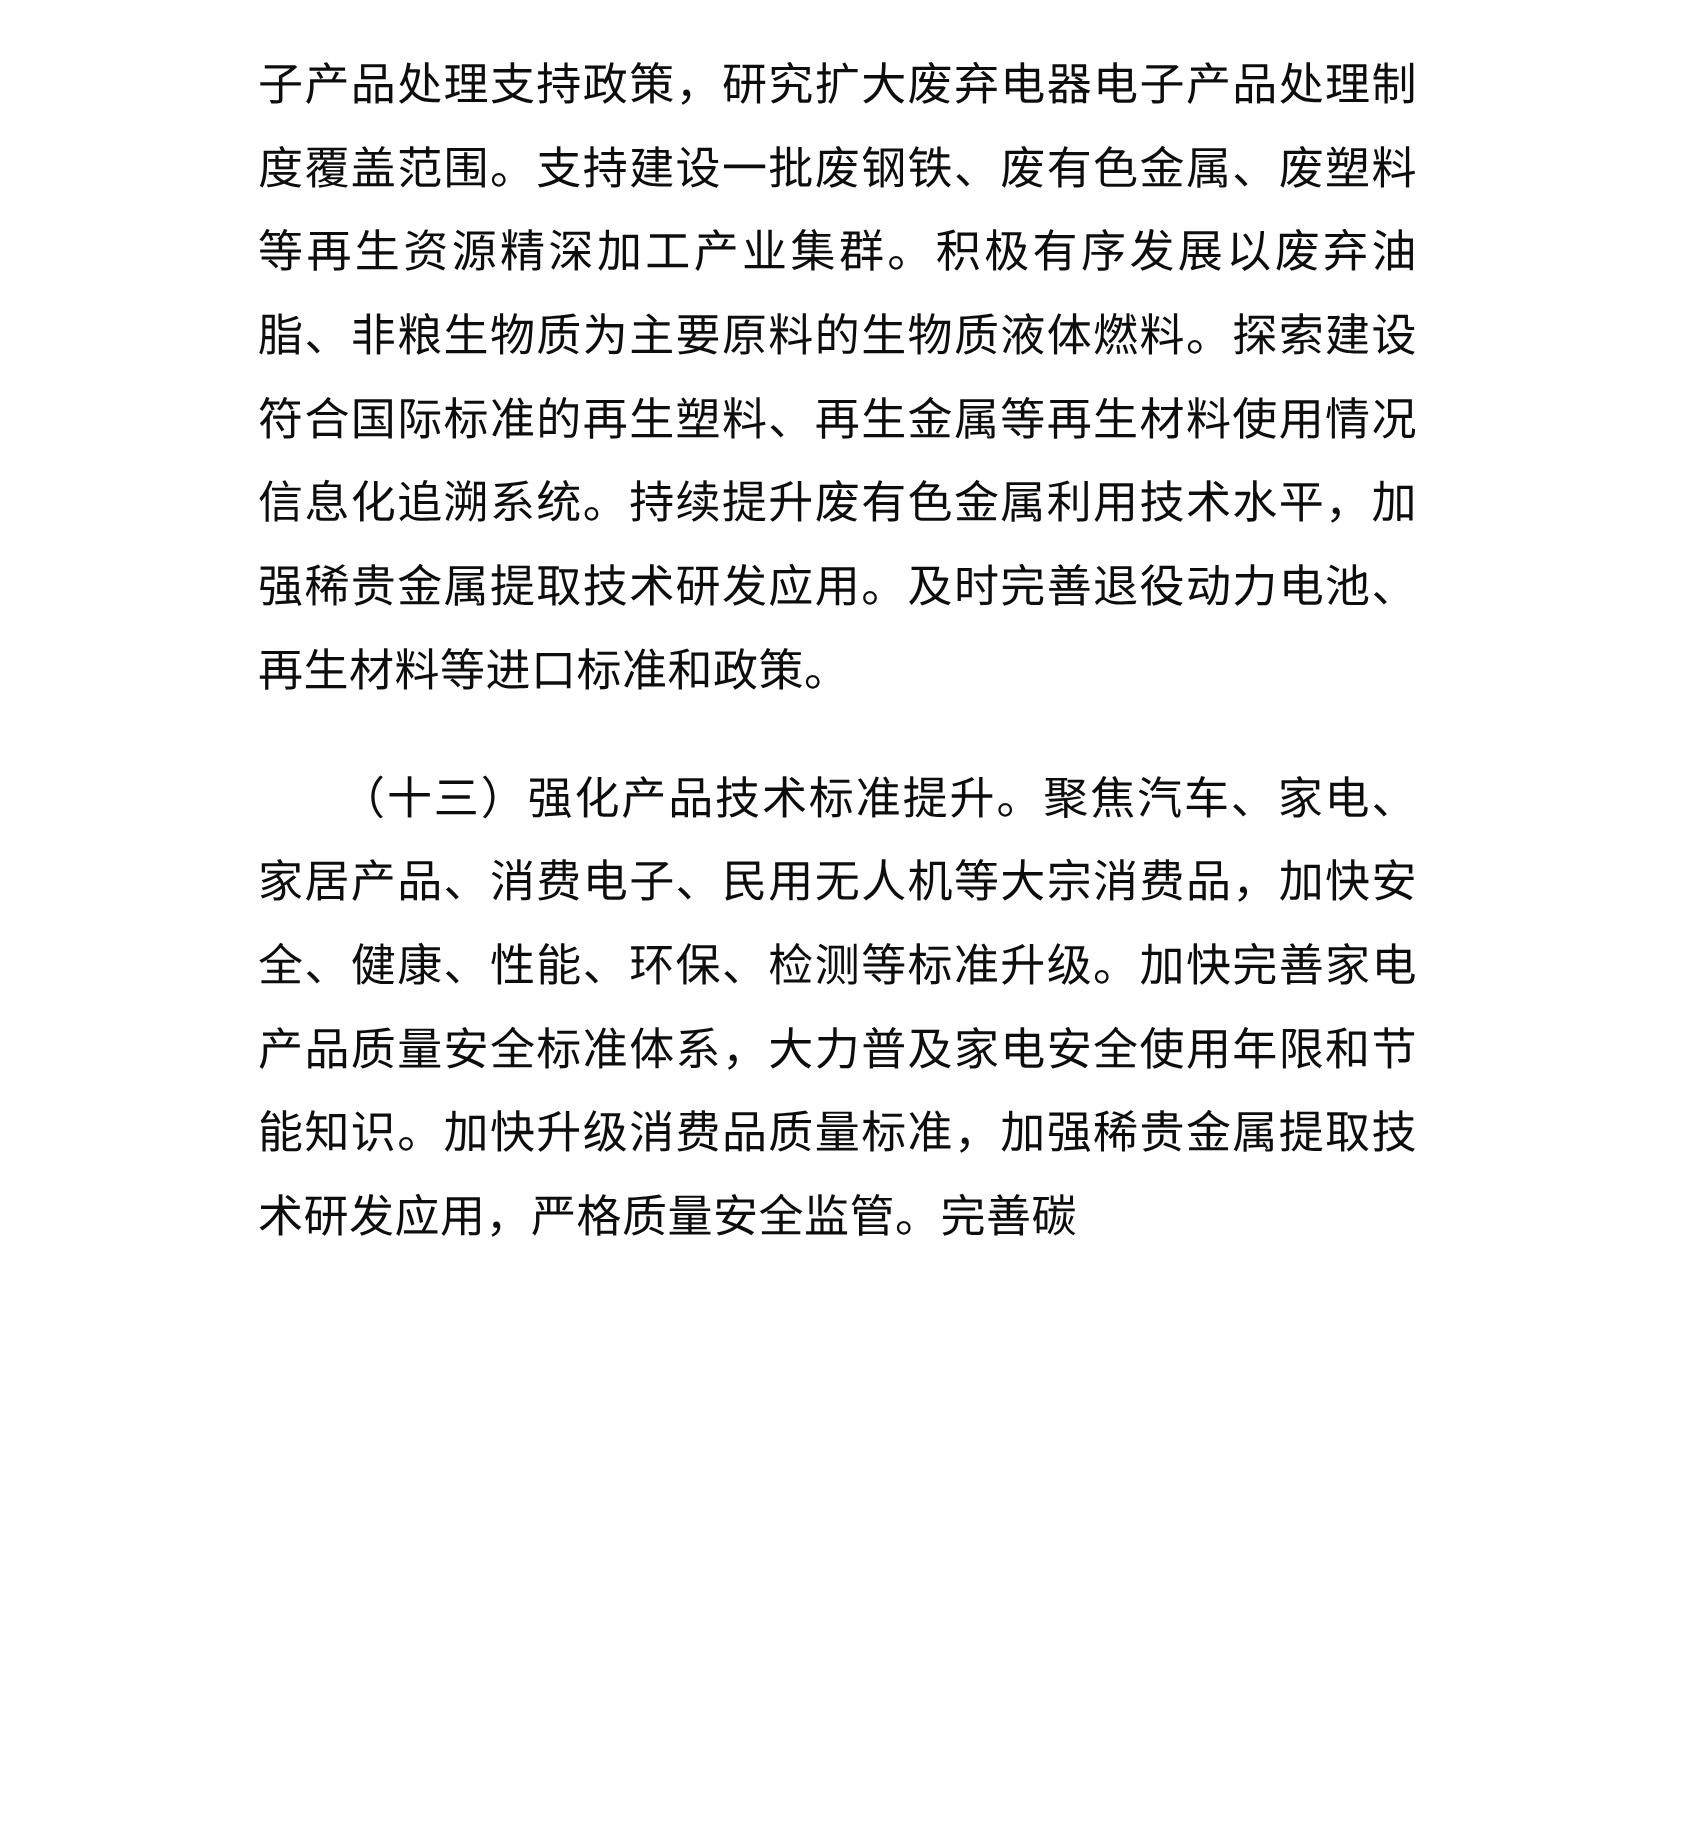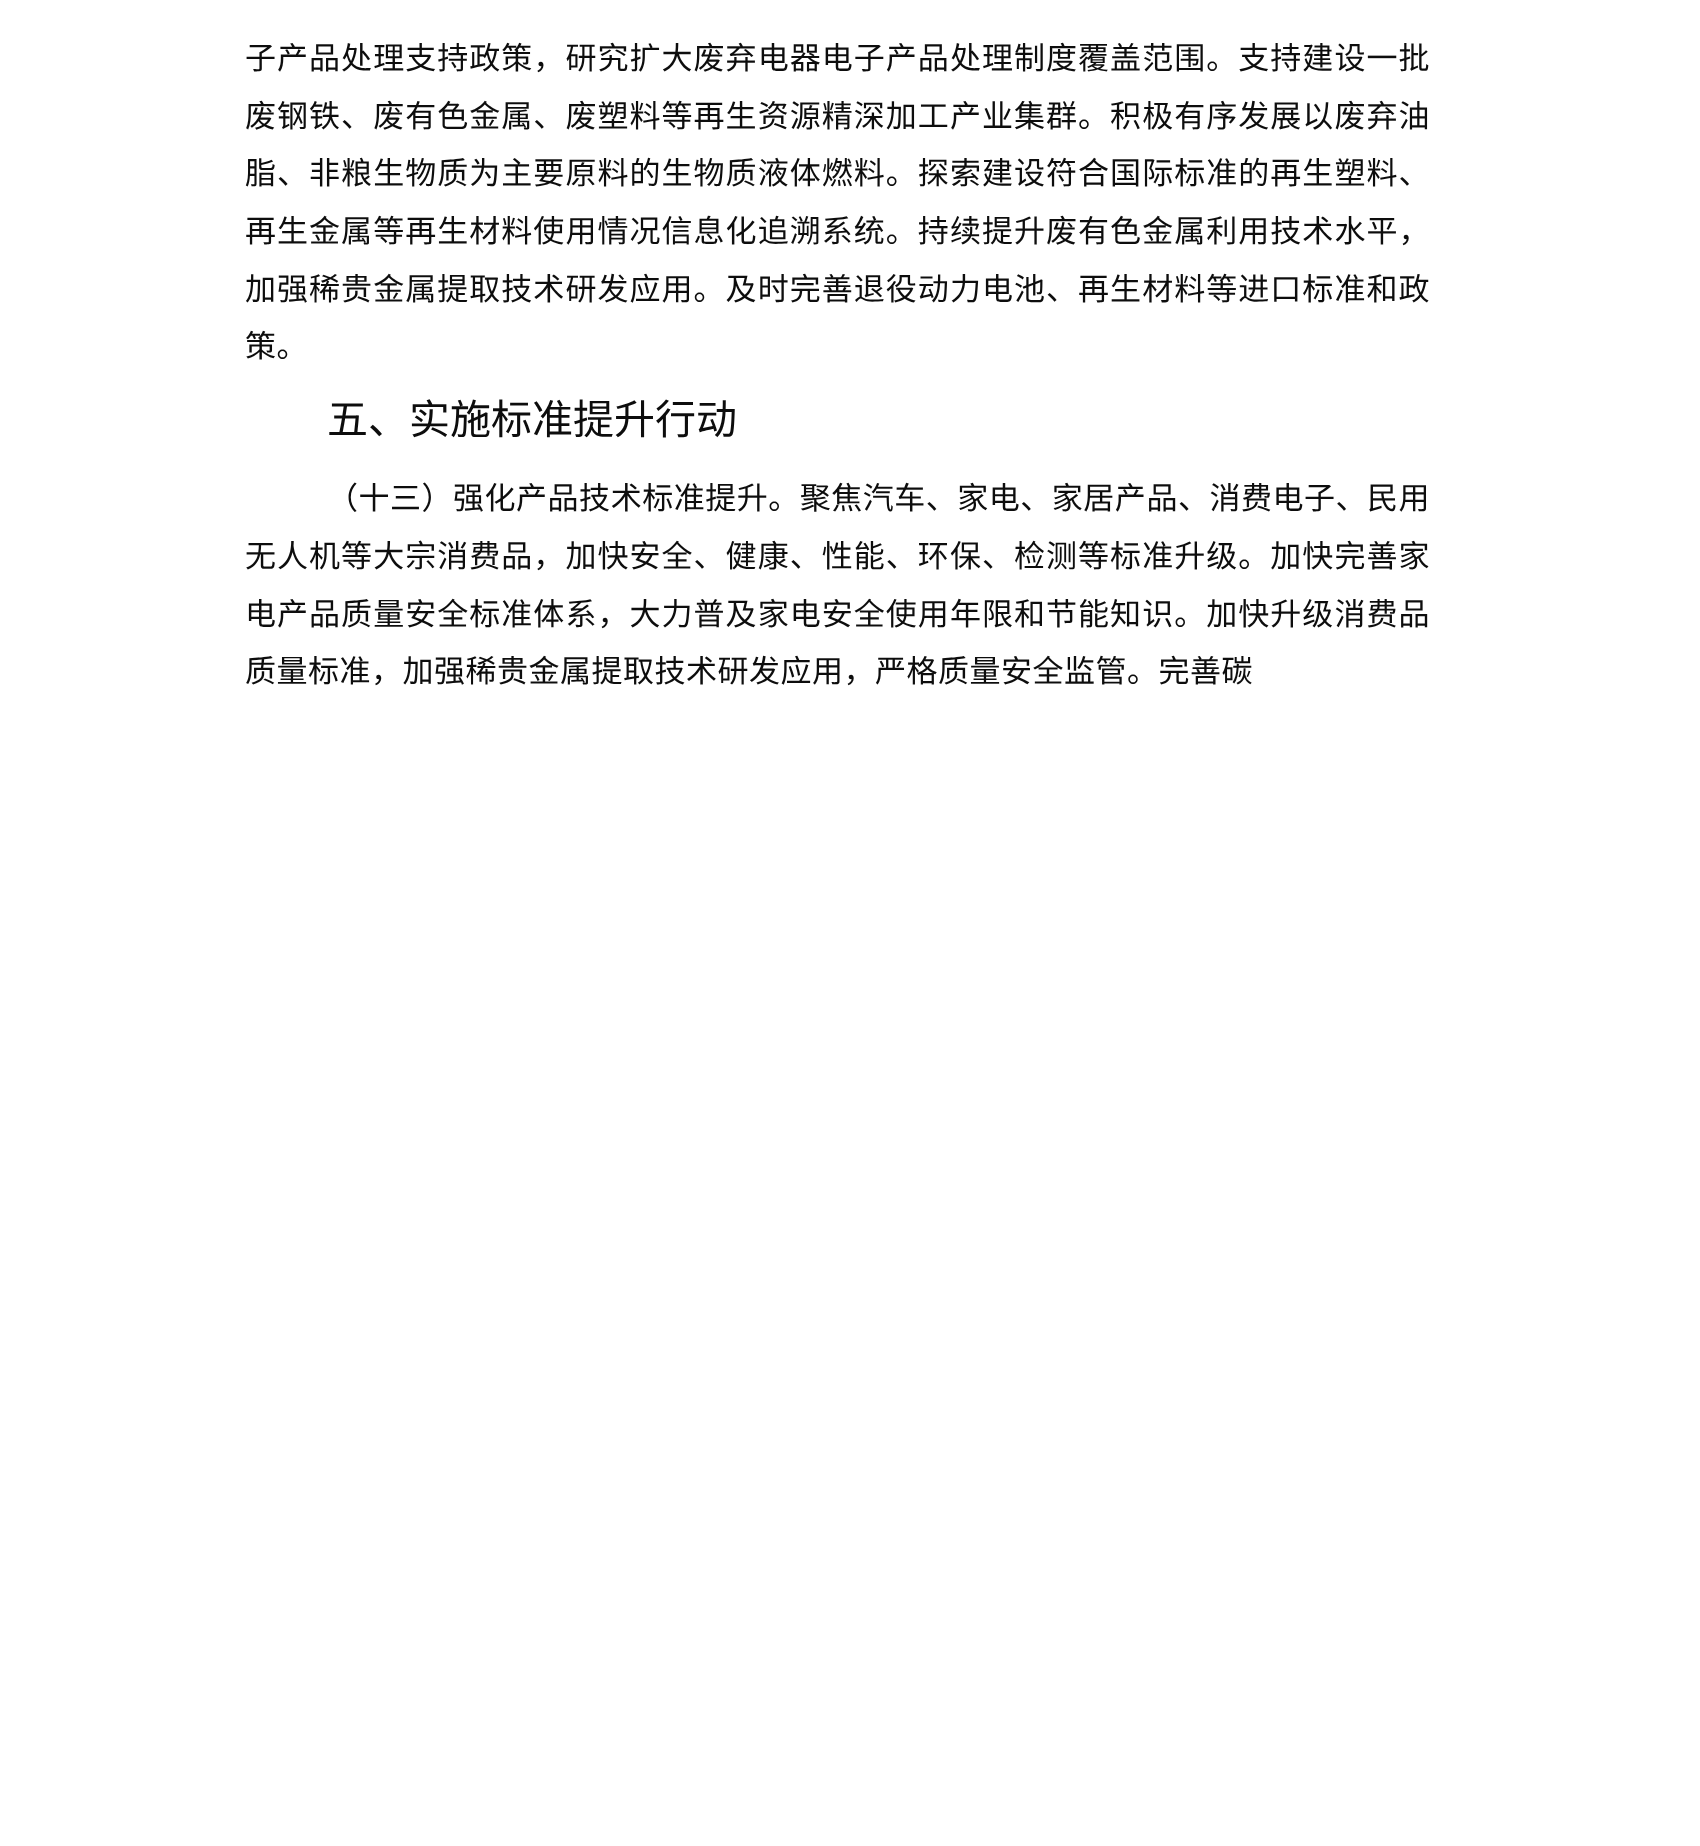--- a/index.html
+++ b/index.html
@@ -11,26 +11,26 @@
     position: relative;
     width: 1700px;
     height: 1846px;
     background: #ffffff;
     box-sizing: border-box;
     padding: 30px 270px 0 245px;
     font-family: "DejaVu Serif", "Liberation Serif", serif;
     color: #0d0d0d;
   }
   .body-text {
-    font-size: 31px;
+    font-size: 45px;
     line-height: 1.86;
     text-align: justify;
     text-justify: inter-ideograph;
     letter-spacing: 0.5px;
-    margin: 0;
+    margin: 13px;
     white-space: pre-wrap;
     word-break: break-all;
   }
   .para {
     text-indent: 0;
   }
   .para-indent {
     text-indent: 82px;
   }
   .section-heading {
@@ -47,21 +47,20 @@
 </style>
 </head>
 <body>
 
 <div class="page">
 
   <p class="body-text para">子产品处理支持政策，研究扩大废弃电器电子产品处理制度覆盖范围。支持建设一批废钢铁、废有色金属、废塑料等再生资源精深加工产业集群。积极有序发展以废弃油脂、非粮生物质为主要原料的生物质液体燃料。探索建设符合国际标准的再生塑料、再生金属等再生材料使用情况信息化追溯系统。持续提升废有色金属利用技术水平，加强稀贵金属提取技术研发应用。及时完善退役动力电池、再生材料等进口标准和政策。</p>
 
   <div class="spacer-small"></div>
 
-  <h2 class="section-heading">五、实施标准提升行动</h2>
 
   <div class="spacer-small"></div>
 
 
   <div class="spacer-small"></div>
 
   <p class="body-text para-indent">（十三）强化产品技术标准提升。聚焦汽车、家电、家居产品、消费电子、民用无人机等大宗消费品，加快安全、健康、性能、环保、检测等标准升级。加快完善家电产品质量安全标准体系，大力普及家电安全使用年限和节能知识。加快升级消费品质量标准，加强稀贵金属提取技术研发应用，严格质量安全监管。完善碳</p>
 
 </div>
 

